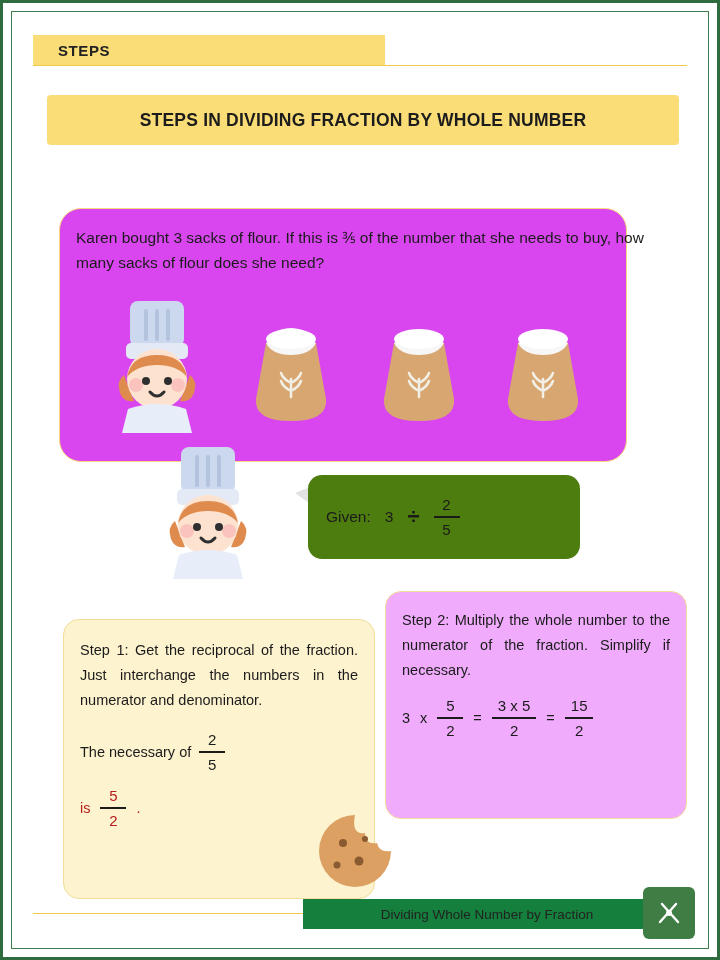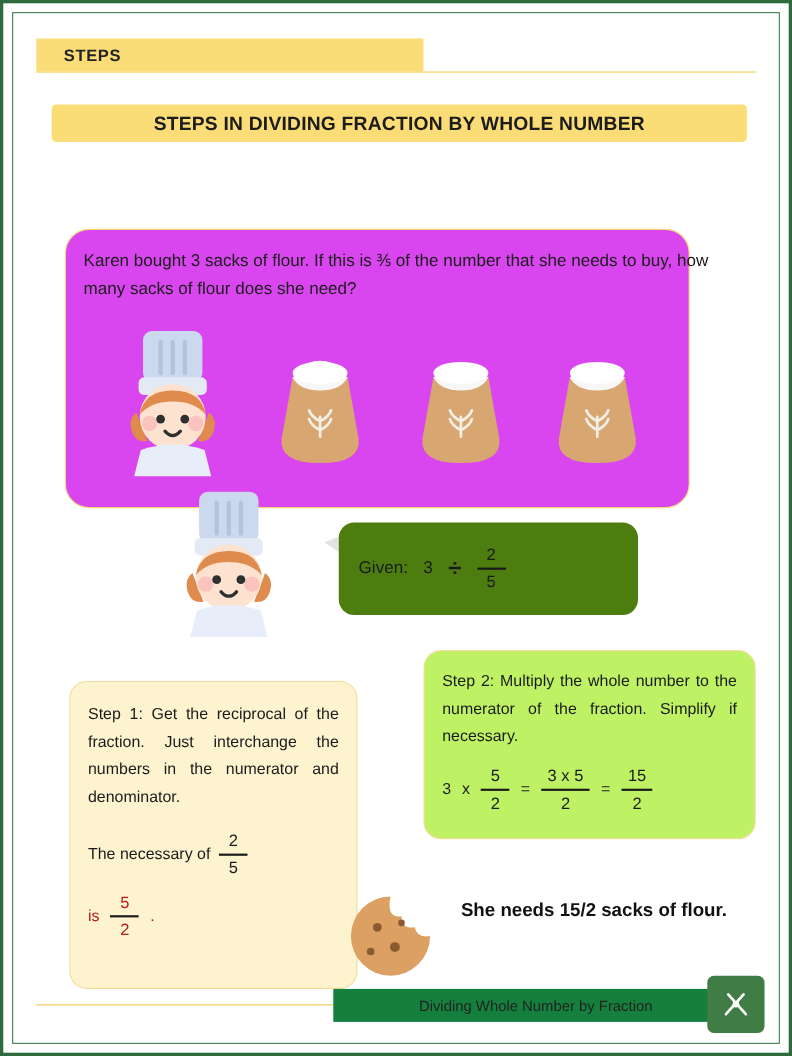--- a/index.html
+++ b/index.html
@@ -58,21 +58,21 @@
     color: #222;
     letter-spacing: 0.6px;
   }
 
   
   .title-banner {
     position: absolute;
     left: 44px;
     top: 92px;
     width: 632px;
-    height: 34px;
+    height: 50px;
     background: #fbdd77;
     border-radius: 4px;
     display: flex;
     align-items: center;
     justify-content: center;
   }
   .title-banner span {
     font-size: 17.5px;
     font-weight: bold;
     color: #1c1c1c;
@@ -164,21 +164,21 @@
     height: 1.5px;
     background: #1b1b1b;
     margin: 3px 0;
   }
 
   
   .step1-box {
     position: absolute;
     left: 60px;
     top: 616px;
-    width: 262px;
+    width: 312px;
     height: 280px;
     background: #fdf3cf;
     border: 1.5px solid #f2dd9a;
     border-radius: 16px;
     box-sizing: border-box;
     padding: 18px 16px;
   }
   .step1-text {
     font-size: 14.5px;
     line-height: 25px;
@@ -201,22 +201,22 @@
     font-size: 14.5px;
     color: #b91c1c;
   }
 
   
   .step2-box {
     position: absolute;
     left: 382px;
     top: 588px;
     width: 302px;
-    height: 172px;
-    background: #bef264;
+    height: 228px;
+    background: #f0abfc;
     border: 1.5px solid #f2dd9a;
     border-radius: 16px;
     box-sizing: border-box;
     padding: 16px 16px;
   }
   .step2-text {
     font-size: 14.5px;
     line-height: 25px;
     color: #1b1b1b;
     text-align: justify;
@@ -415,21 +415,20 @@
   </div>
 
   <svg class="art" style="left:310px; top:806px;" width="84" height="84" viewBox="0 0 84 84">
     <path d="M42 6 a36 36 0 1 0 36 36 q-12 2 -14 -8 q-12 2 -12 -10 q-14 2 -10 -18z" fill="#dba062"></path>
     <circle cx="30" cy="34" r="4" fill="#8a5a30"></circle>
     <circle cx="46" cy="52" r="4.5" fill="#8a5a30"></circle>
     <circle cx="24" cy="56" r="3.5" fill="#8a5a30"></circle>
     <circle cx="52" cy="30" r="3" fill="#8a5a30"></circle>
   </svg>
 
-  <div class="answer">She needs 15/2 sacks of flour.</div>
 
   <div class="footer-rule"></div>
   <div class="footer-tab">
     <span>Dividing Whole Number by Fraction</span>
   </div>
   <div class="logo">
     <svg width="34" height="34" viewBox="0 0 34 34">
       <path d="M8 26 L24 8" stroke="#ffffff" stroke-width="2.4" stroke-linecap="round"></path>
       <path d="M10 8 L26 26" stroke="#ffffff" stroke-width="2.4" stroke-linecap="round"></path>
       <circle cx="17" cy="17" r="3" fill="#ffffff"></circle>

